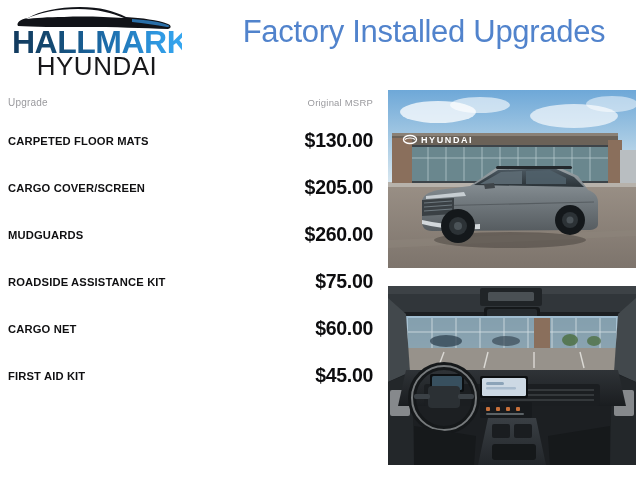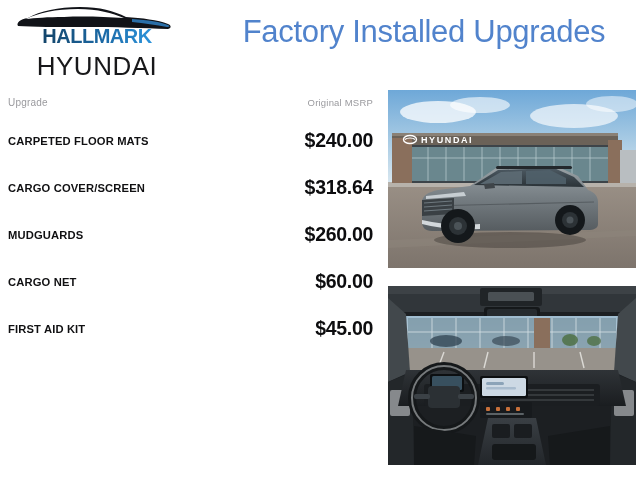--- a/index.html
+++ b/index.html
@@ -25,21 +25,21 @@
   }
   .logo-swoosh {
     position:absolute;
     left:6px; top:2px;
     width:160px; height:26px;
   }
   .logo-hallmark {
     position:absolute;
     left:4px; top:22px;
     width:170px;
-    font-size:20px;
+    font-size:32px;
     font-weight:bold;
     letter-spacing:-0.5px;
     line-height:1;
     background:linear-gradient(90deg,#123a5e 0%,#14486f 22%,#1c6ba8 55%,#2e97e0 85%,#35a6ef 100%);
     -webkit-background-clip:text;
     background-clip:text;
     color:transparent;
     -webkit-text-fill-color:transparent;
     text-align:center;
   }
@@ -155,29 +155,33 @@
 <div class="table-area">
 
   <div class="table-head">
     <span class="th-upgrade">Upgrade</span>
     <span class="th-msrp">Original MSRP</span>
   </div>
 
   <div class="rows" id="rows-container">
       <div class="row">
         <span class="row-label">CARPETED FLOOR MATS</span>
-        <span class="row-price">$240.00</span>
+        <span class="row-price">$130.00</span>
       </div>
       <div class="row">
         <span class="row-label">CARGO COVER/SCREEN</span>
-        <span class="row-price">$318.64</span>
+        <span class="row-price">$205.00</span>
       </div>
       <div class="row">
         <span class="row-label">MUDGUARDS</span>
         <span class="row-price">$260.00</span>
+      </div>
+      <div class="row">
+        <span class="row-label">ROADSIDE ASSISTANCE KIT</span>
+        <span class="row-price">$75.00</span>
       </div>
       <div class="row">
         <span class="row-label">CARGO NET</span>
         <span class="row-price">$60.00</span>
       </div>
       <div class="row">
         <span class="row-label">FIRST AID KIT</span>
         <span class="row-price">$45.00</span>
       </div>
     </div>

